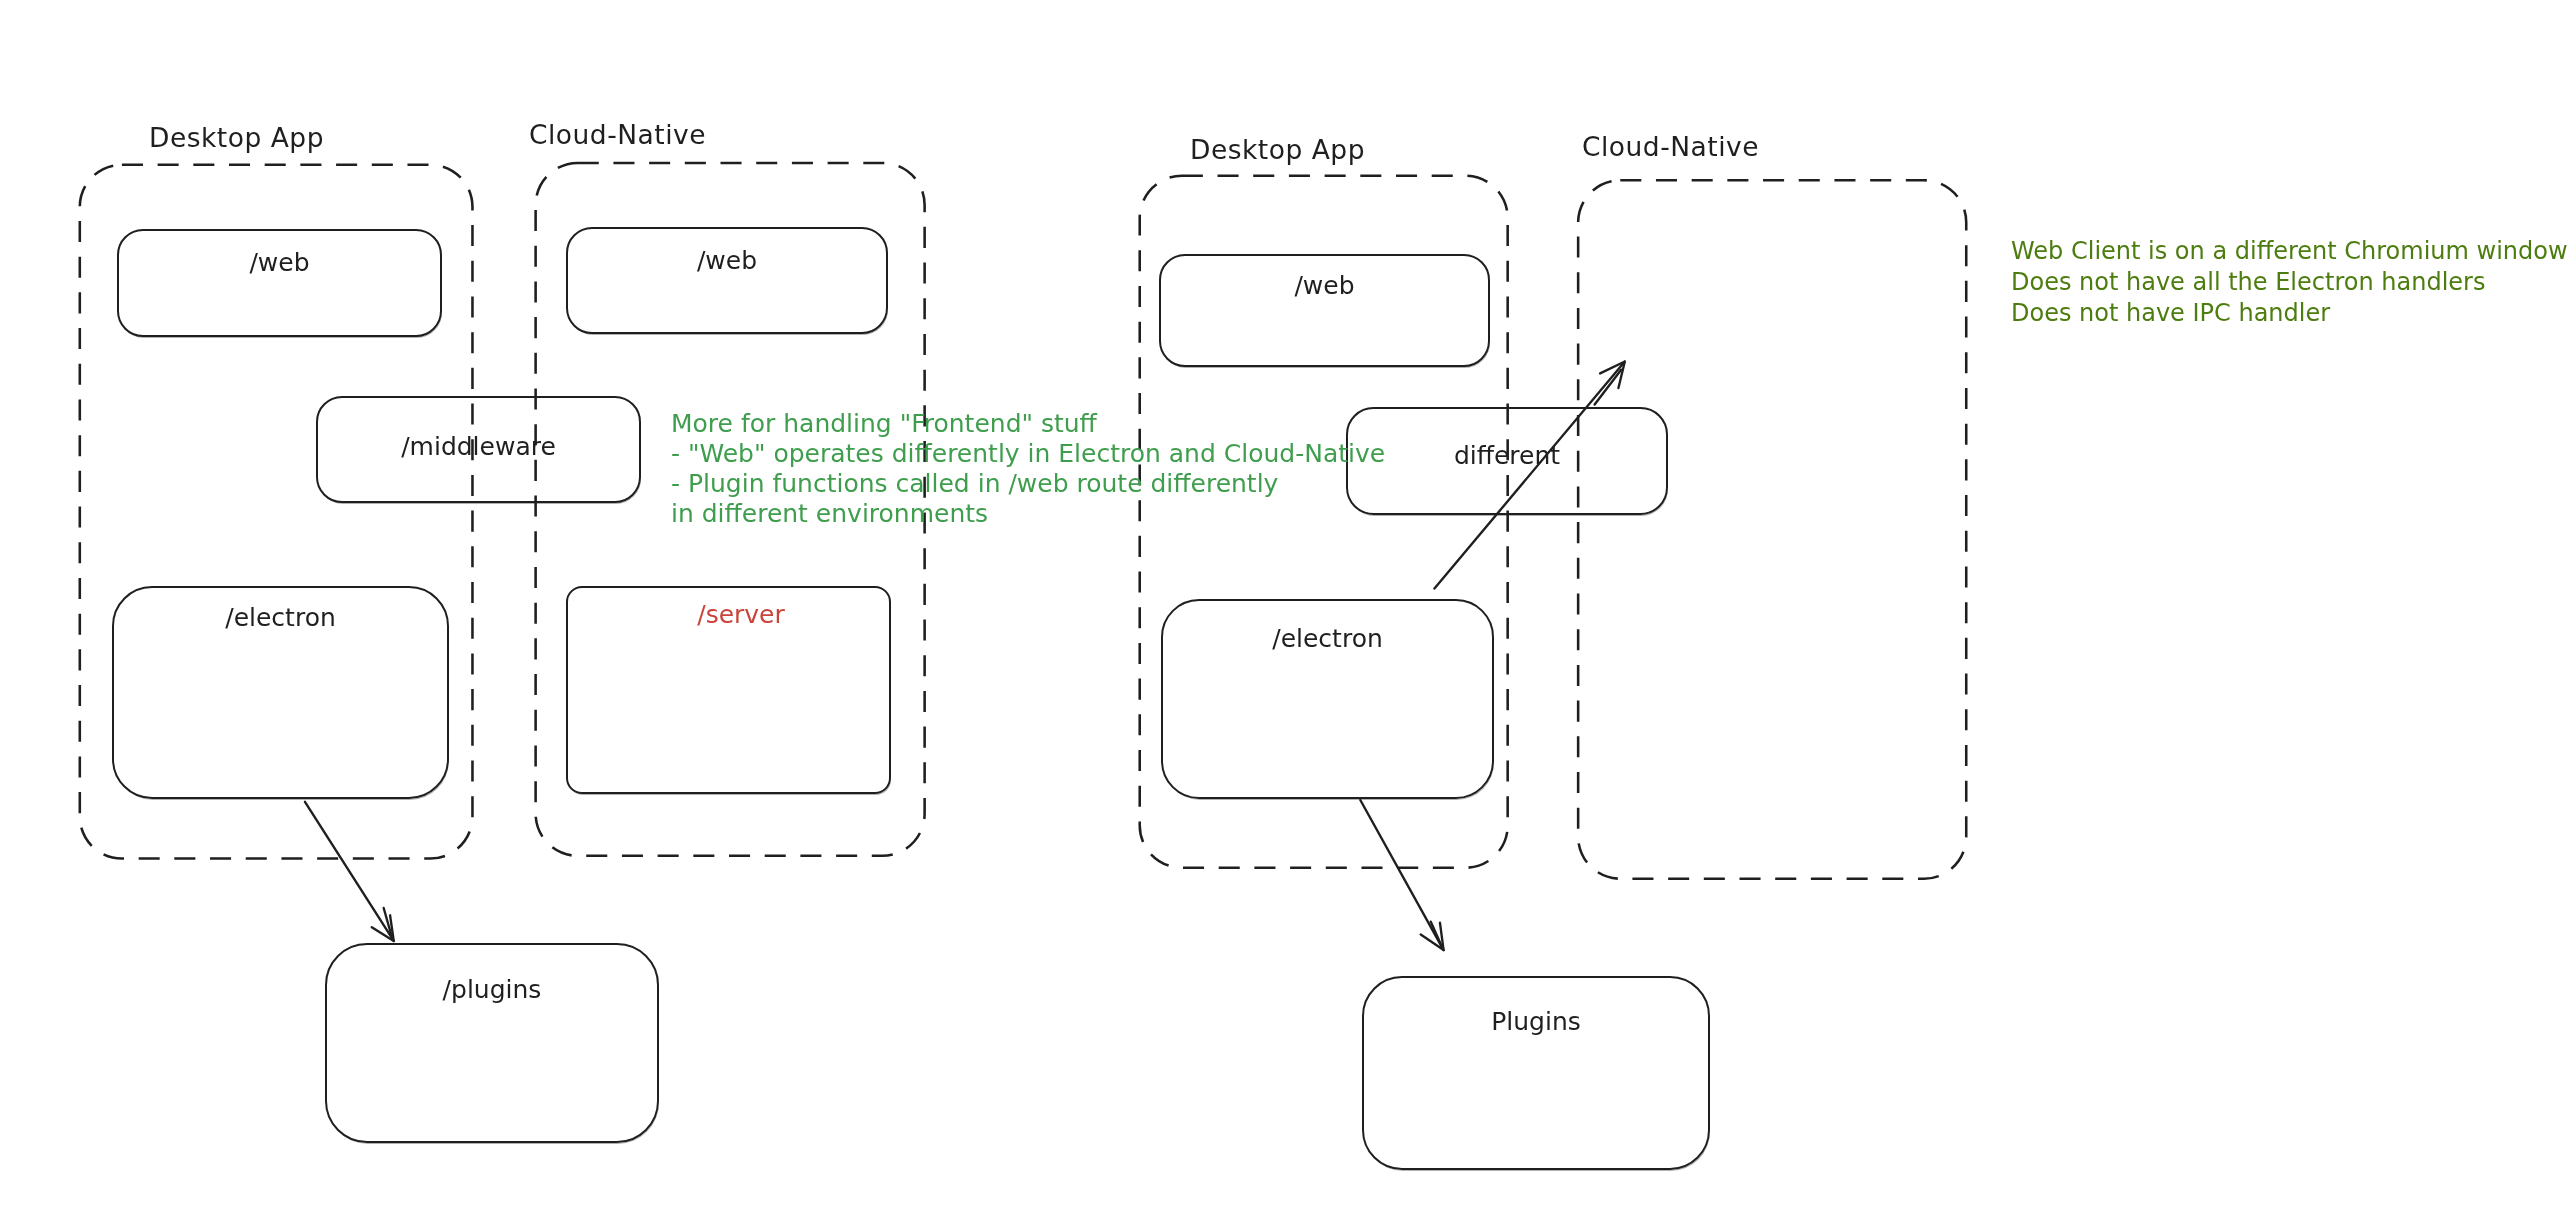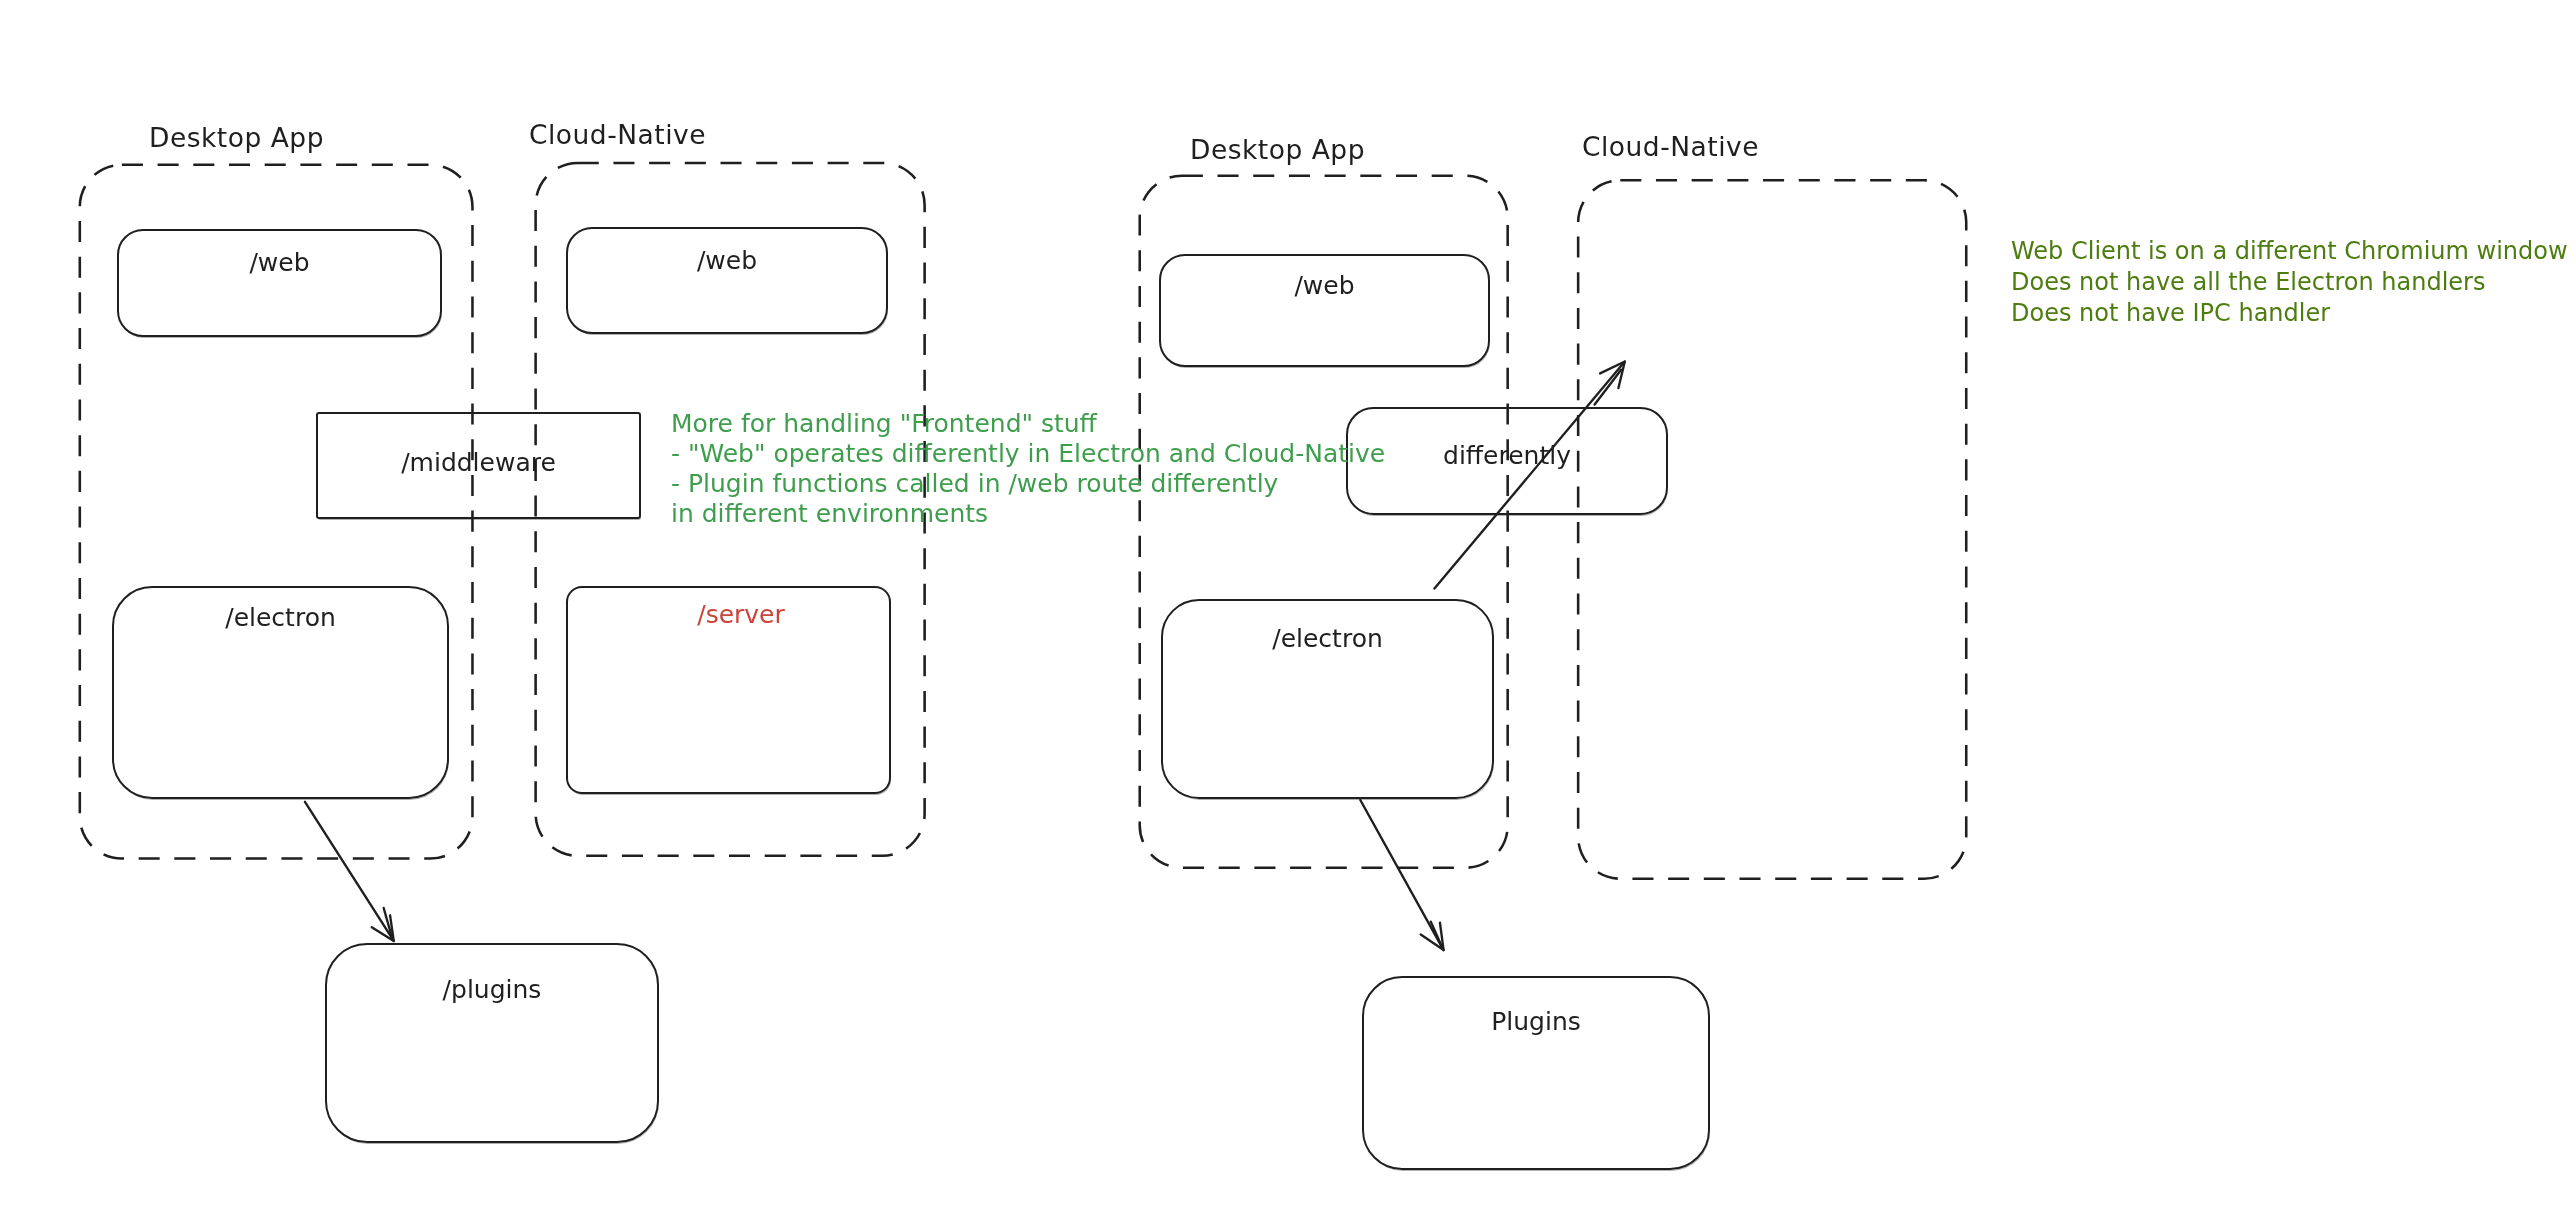--- a/index.html
+++ b/index.html
@@ -32,21 +32,21 @@
     white-space:nowrap;
   }
   .note{position:absolute;z-index:2;white-space:nowrap;}
   .note .line{display:block;}
   .note-green{left:671px;top:409px;font-size:25px;line-height:30px;color:#3f9e4d;}
   .note-red{left:1999px;top:236px;font-size:24px;line-height:31px;color:#4d7c0f;margin-left:12px;}
   .red-text{color:#c9443a;}
   
   .b-web1{left:117px;top:229px;width:325px;height:108px;border-radius:26px;padding-top:16.5px;}
   .b-cnweb{left:566px;top:227px;width:322px;height:107px;border-radius:26px;padding-top:16.5px;}
-  .b-mw1{left:316px;top:412px;width:325px;height:107px;border-radius:3px;padding-top:34px;}
+  .b-mw1{left:316px;top:396px;width:325px;height:107px;border-radius:26px;padding-top:34px;}
   .b-el1{left:112px;top:586px;width:337px;height:213px;border-radius:40px;padding-top:14.6px;}
   .b-server{left:566px;top:586px;width:325px;height:208px;border-radius:16px;padding-top:12px;padding-left:25px;}
   .b-plugins1{left:325px;top:943px;width:334px;height:200px;border-radius:42px;padding-top:30px;}
   .b-web2{left:1159px;top:254px;width:331px;height:113px;border-radius:26px;padding-top:14.6px;}
   .b-mw2{left:1346px;top:407px;width:322px;height:108px;border-radius:27.5px;padding-top:32px;}
   .b-el2{left:1161px;top:599px;width:333px;height:200px;border-radius:38px;padding-top:23px;}
   .b-localhost{left:1608px;top:240px;width:323px;height:110px;border-radius:26px;padding-top:13.7px;font-size:26px;}
   .b-localhost .event{display:block;margin-top:6.4px;font-size:24px;transform:translateX(46px);}
   .b-plugins2{left:1362px;top:953px;width:348px;height:194px;border-radius:40px;padding-top:29px;margin-top:23px;}
   .t-ldesk{left:149px;top:122px;width:256px;}
@@ -111,21 +111,21 @@
     <span class="lbl red-text">/server</span>
   </div>
   <div class="node b-plugins1">
     <span class="lbl">/plugins</span>
   </div>
 
   <div class="node b-web2">
     <span class="lbl">/web</span>
   </div>
   <div class="node b-mw2">
-    <span class="lbl">differently</span>
+    <span class="lbl">different</span>
   </div>
   <div class="node b-el2">
     <span class="lbl">/electron</span>
   </div>
   <div class="node b-plugins2">
     <span class="lbl">Plugins</span>
   </div>
 
   <div class="note note-green">
     <span class="line">More for handling "Frontend" stuff</span>

